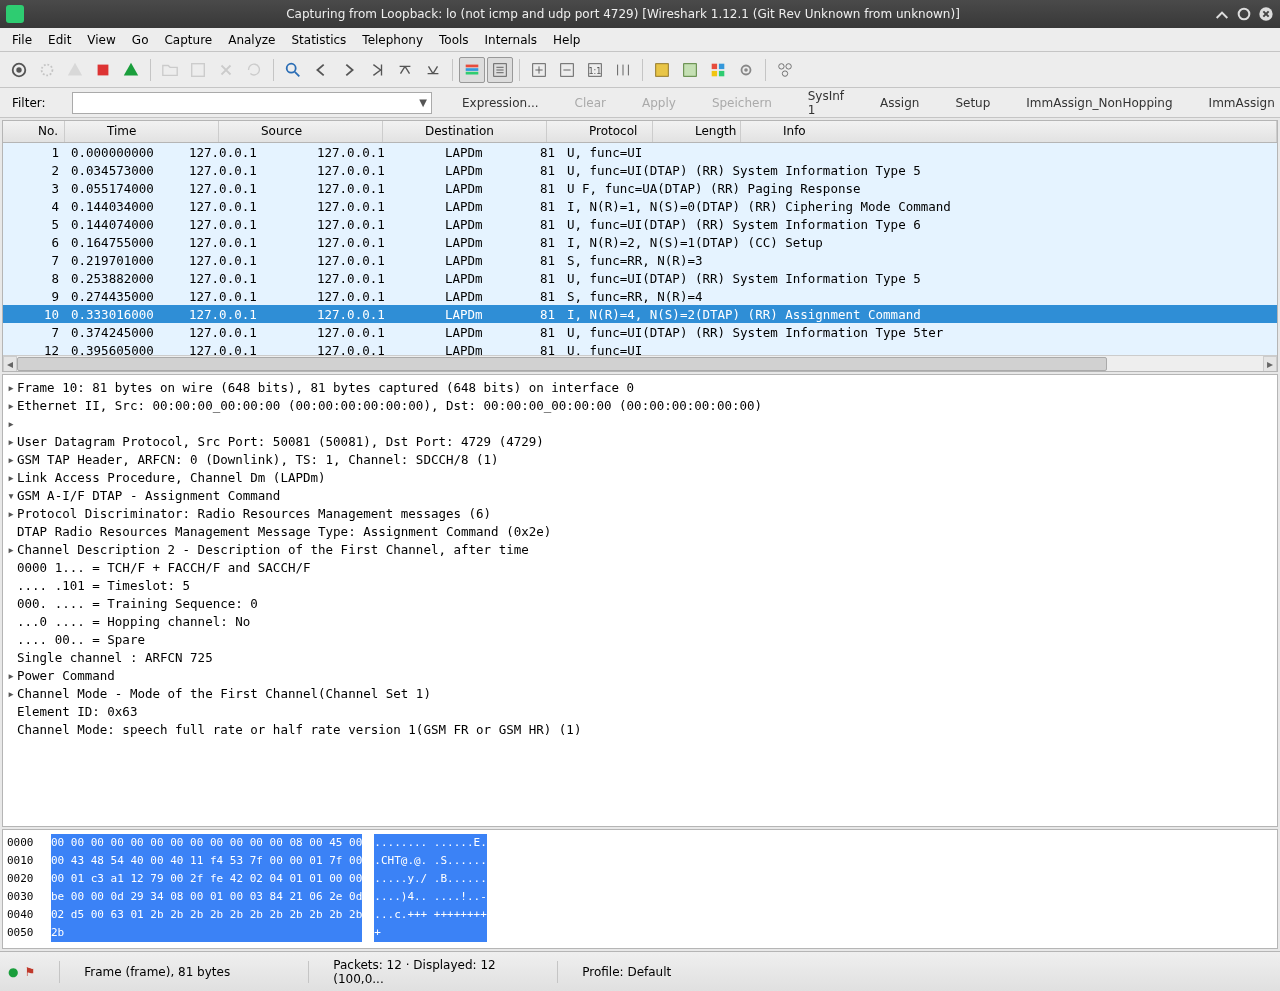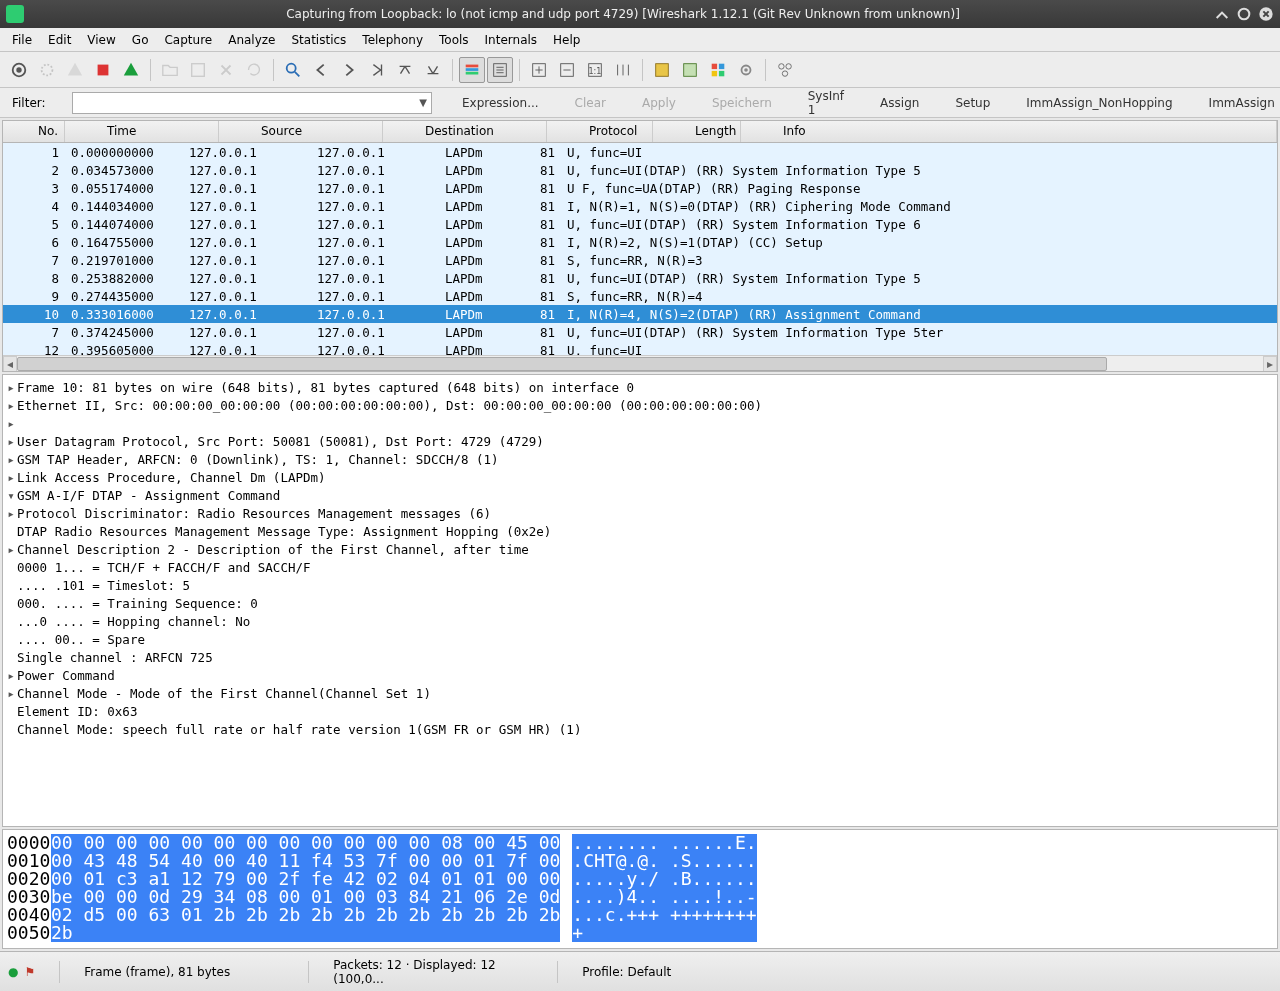--- a/index.html
+++ b/index.html
@@ -29,21 +29,21 @@
 .plist-row { display: flex; height: 18px; align-items: center; background: #e5f3ff; }
 .plist-row .cell { padding: 0 6px; overflow: hidden; white-space: nowrap; }
 .plist-row.selected { background: #2f8ed6 !important; color: #fff; }
 .hscroll { height: 16px; background: #eee; border-top: 1px solid #ccc; position: relative; }
 .hscroll .thumb { position: absolute; left: 14px; width: 1090px; top:1px; height: 14px; background: #d1d1d1; border: 1px solid #aaa; border-radius: 2px;}
 .hscroll .arr { position: absolute; top: 0; width: 14px; height: 16px; display:flex;align-items:center;justify-content:center;color:#666;border:1px solid #ccc;background:#e5e5e5;}
 .hscroll .arr.left{ left:0;} .hscroll .arr.right{right:0;}
 .details { flex: 1; background: #fff; border: 1px solid #b5b5b5; margin: 0 2px 2px 2px; overflow-y: auto; font-family: "DejaVu Sans Mono", monospace; font-size: 12.5px; padding: 4px 2px 20px 2px; line-height: 18px; }
 .details .row { display: flex; align-items: center; white-space: pre; }
 .details .exp { width: 12px; display: inline-block; text-align: center; color: #555; }
-.hexpane { height: 120px; background: #fff; border: 1px solid #b5b5b5; margin: 0 2px 2px 2px; font-family: "DejaVu Sans Mono", monospace; font-size: 18px; padding: 4px; line-height: 18px; overflow: hidden; display:flex;}
+.hexpane { height: 120px; background: #fff; border: 1px solid #b5b5b5; margin: 0 2px 2px 2px; font-family: "DejaVu Sans Mono", monospace; font-size: 11px; padding: 4px; line-height: 18px; overflow: hidden; display:flex;}
 .hexpane .offcol { width: 44px; }
 .hexpane .hexcol { flex: 0 0 auto; }
 .hexpane .asccol { margin-left: 12px; }
 .hexpane .hl { background: #3b82f6; color: #fff; }
 .statusbar { height: 40px; background: linear-gradient(#efefef,#e0e0e0); border-top: 1px solid #b5b5b5; display: flex; align-items: center; padding: 0 8px; font-size: 12px; gap: 24px; }
 .statusbar .cell { display:flex; align-items:center; gap:6px; }
 .statusbar .divider { width:1px; height:22px; background:#c5c5c5; }
 .colw-no{width:62px;text-align:right;} .colw-time{width:118px;} .colw-src{width:128px;} .colw-dst{width:128px;} .colw-proto{width:70px;} .colw-len{width:52px;text-align:right;} .colw-info{flex:1;}
 .disabled-icon { opacity: 0.4; }
 .dropdown-arrow{font-size:10px;color:#555;}
@@ -390,21 +390,21 @@
 
 <div class="details" id="details">
     <div class="row"><span class="exp">▸</span><span>Frame 10: 81 bytes on wire (648 bits), 81 bytes captured (648 bits) on interface 0</span></div>
     <div class="row"><span class="exp">▸</span><span>Ethernet II, Src: 00:00:00_00:00:00 (00:00:00:00:00:00), Dst: 00:00:00_00:00:00 (00:00:00:00:00:00)</span></div>
     <div class="row"><span class="exp">▸</span></div>
     <div class="row"><span class="exp">▸</span><span>User Datagram Protocol, Src Port: 50081 (50081), Dst Port: 4729 (4729)</span></div>
     <div class="row"><span class="exp">▸</span><span>GSM TAP Header, ARFCN: 0 (Downlink), TS: 1, Channel: SDCCH/8 (1)</span></div>
     <div class="row"><span class="exp">▸</span><span>Link Access Procedure, Channel Dm (LAPDm)</span></div>
     <div class="row"><span class="exp">▾</span><span>GSM A-I/F DTAP - Assignment Command</span></div>
     <div class="row"><span class="exp">▸</span>   <span>Protocol Discriminator: Radio Resources Management messages (6)</span></div>
-    <div class="row"><span class="exp"> </span>   <span>DTAP Radio Resources Management Message Type: Assignment Hopping (0x2e)</span></div>
+    <div class="row"><span class="exp"> </span>   <span>DTAP Radio Resources Management Message Type: Assignment Command (0x2e)</span></div>
     <div class="row"><span class="exp">▸</span>   <span>Channel Description 2 - Description of the First Channel, after time</span></div>
     <div class="row"><span class="exp"> </span>      <span>0000 1... = TCH/F + FACCH/F and SACCH/F</span></div>
     <div class="row"><span class="exp"> </span>      <span>.... .101 = Timeslot: 5</span></div>
     <div class="row"><span class="exp"> </span>      <span>000. .... = Training Sequence: 0</span></div>
     <div class="row"><span class="exp"> </span>      <span>...0 .... = Hopping channel: No</span></div>
     <div class="row"><span class="exp"> </span>      <span>.... 00.. = Spare</span></div>
     <div class="row"><span class="exp"> </span>      <span>Single channel : ARFCN 725</span></div>
     <div class="row"><span class="exp">▸</span>   <span>Power Command</span></div>
     <div class="row"><span class="exp">▸</span>   <span>Channel Mode - Mode of the First Channel(Channel Set 1)</span></div>
     <div class="row"><span class="exp"> </span>      <span>Element ID: 0x63</span></div>

